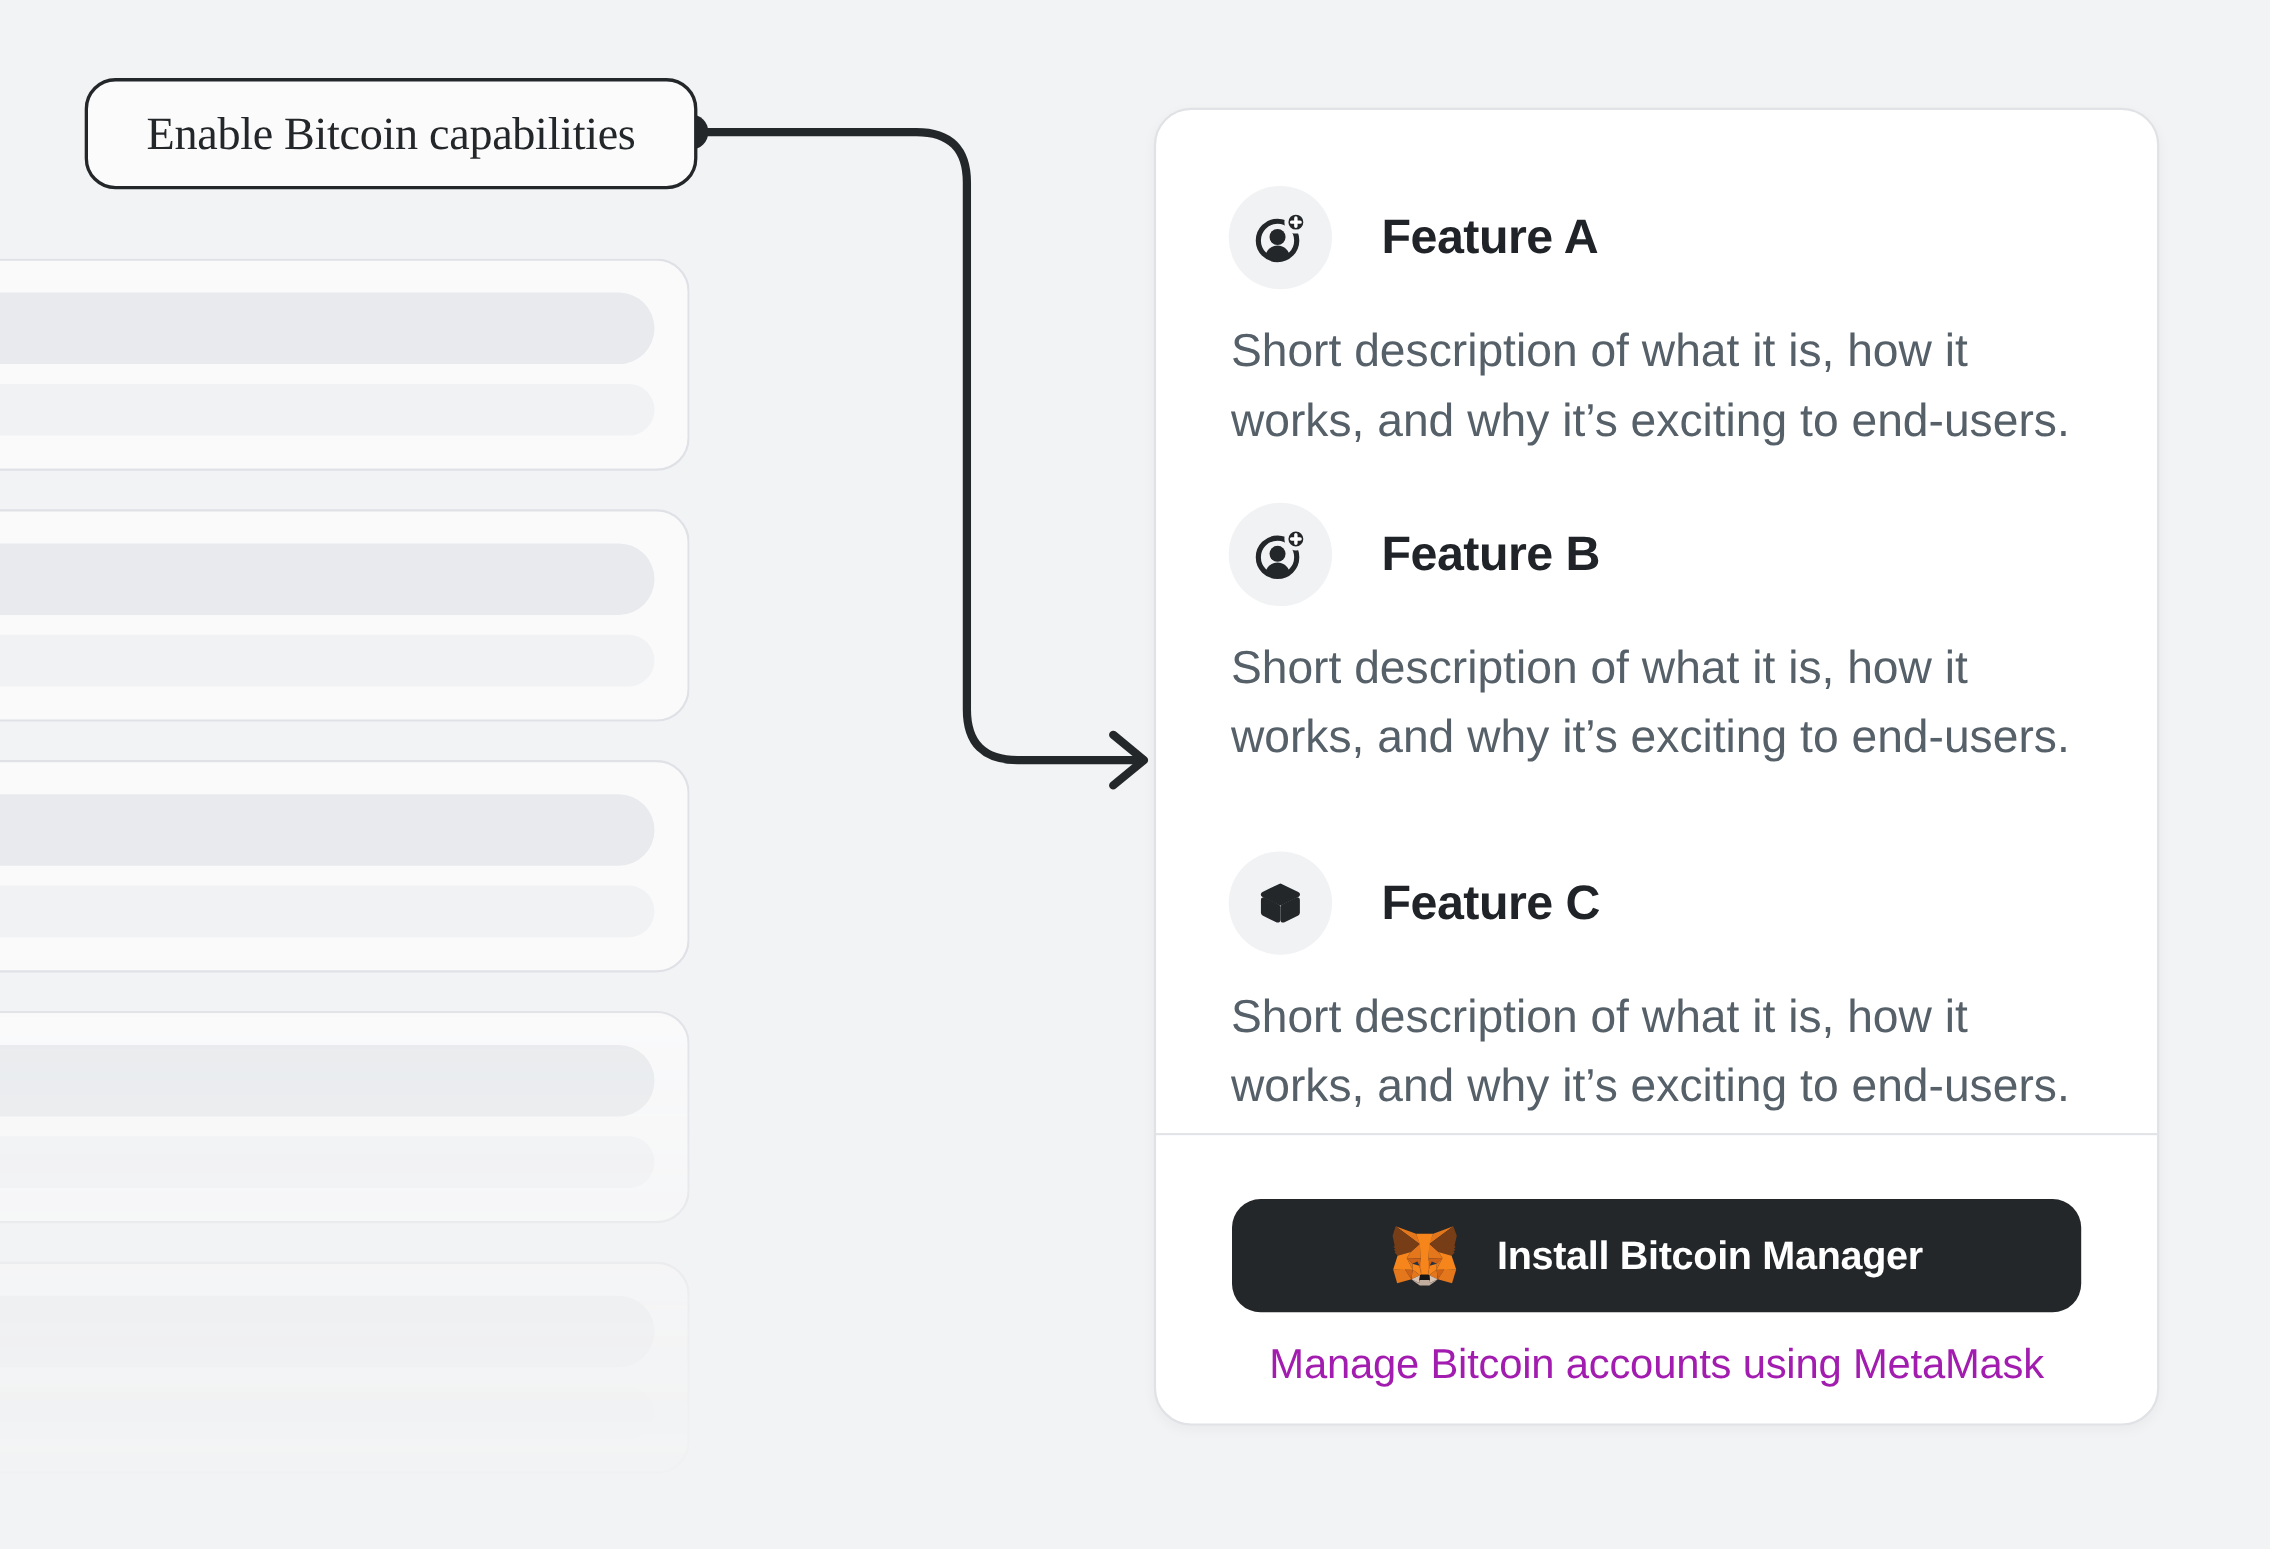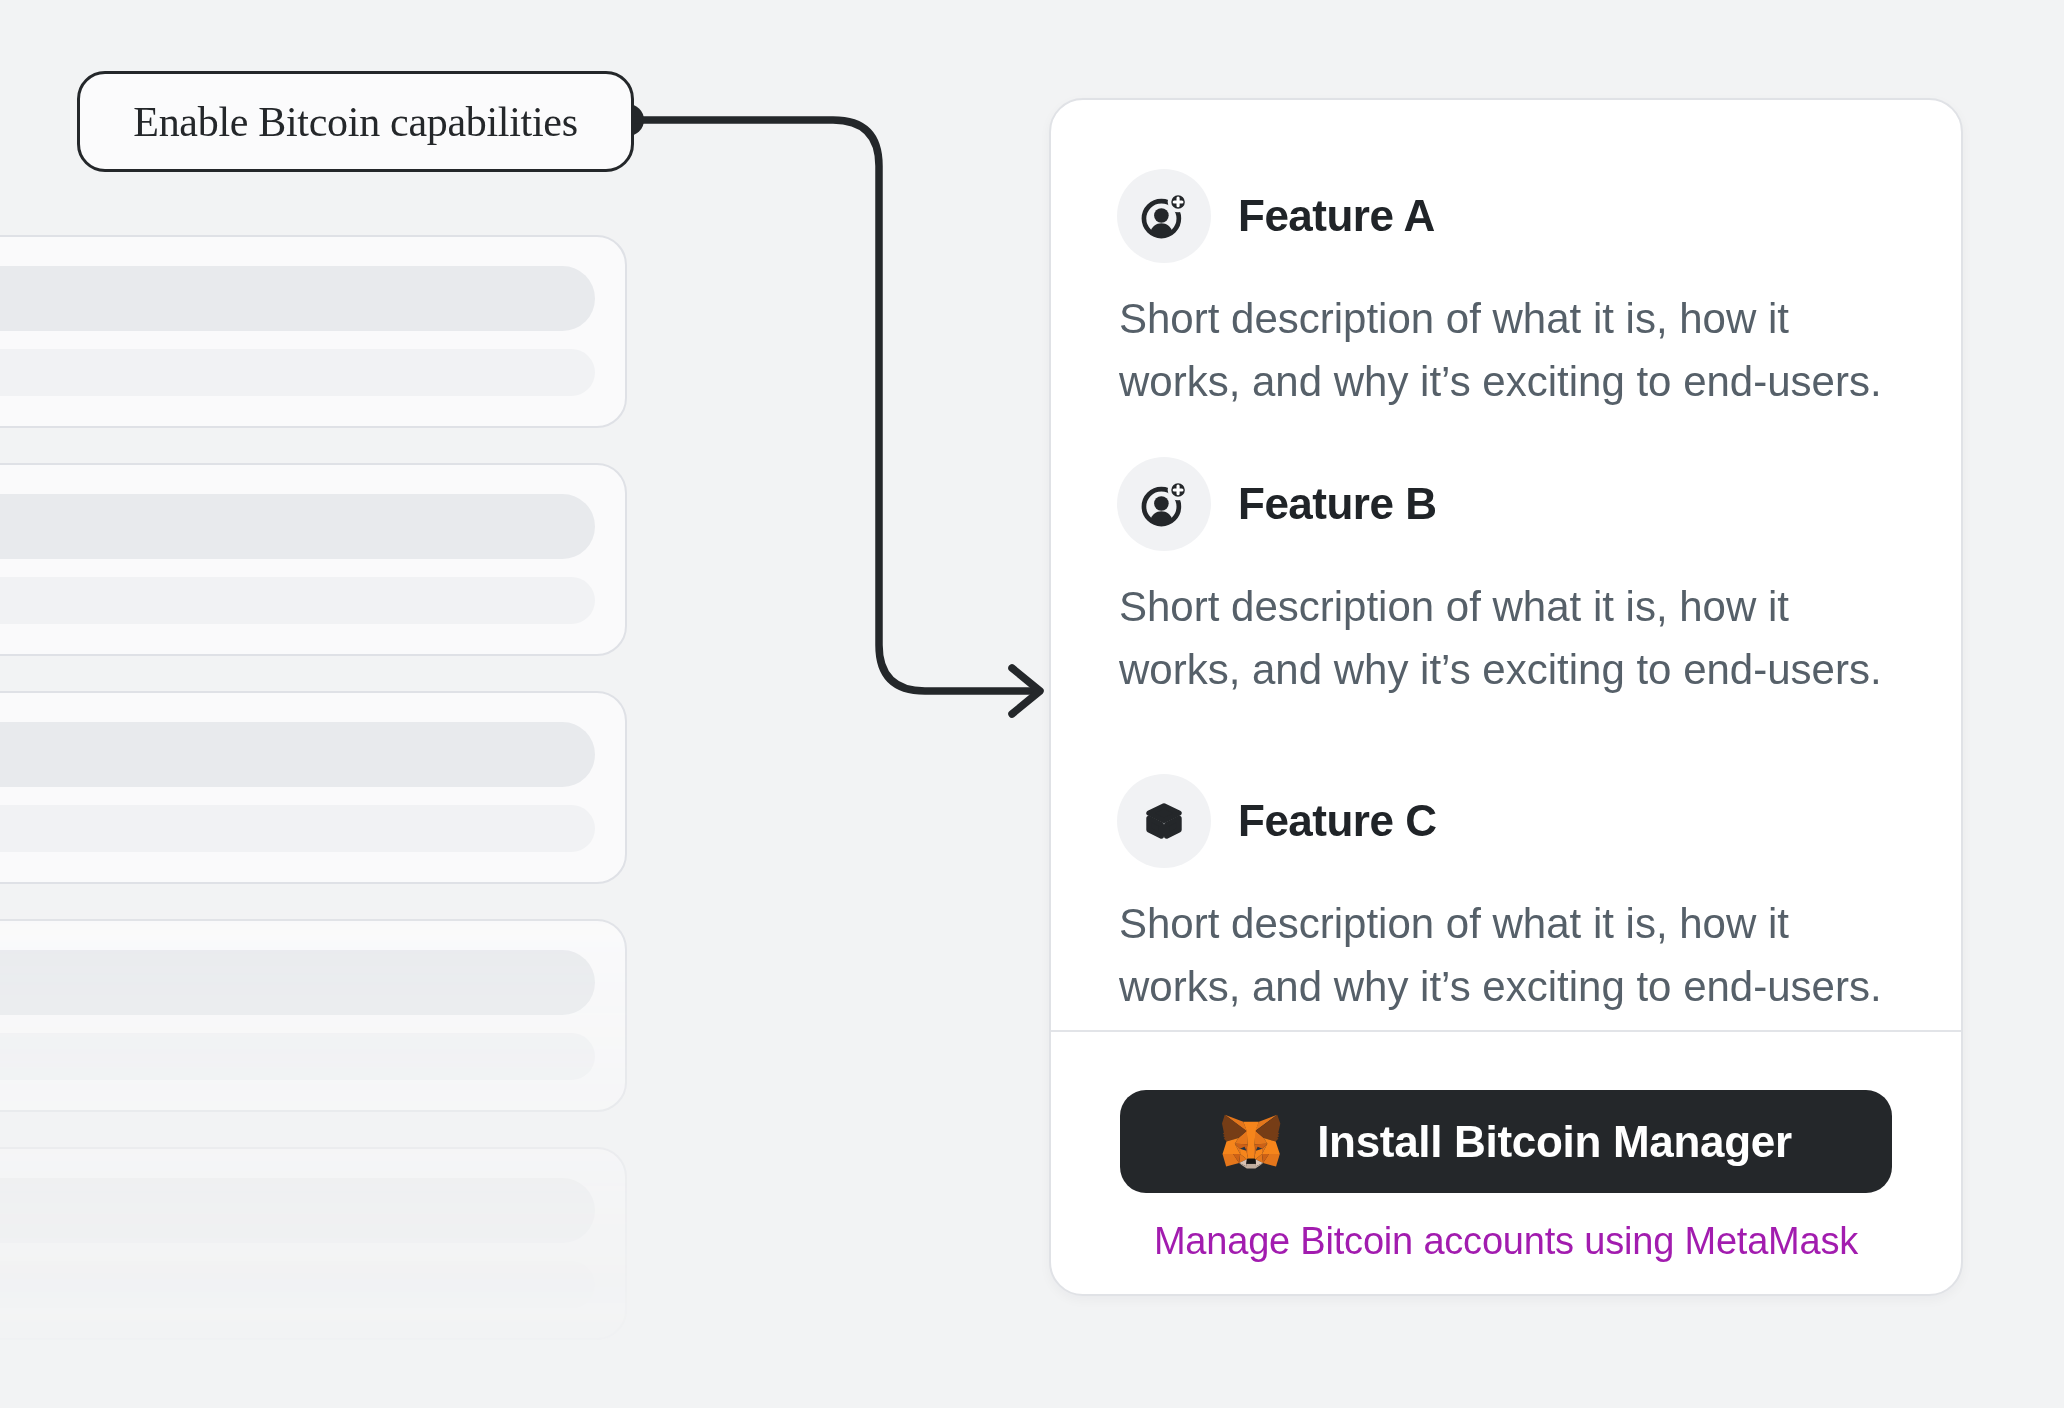--- a/index.html
+++ b/index.html
@@ -54,21 +54,21 @@
   .card{
     position:absolute;left:1049px;top:98px;width:914px;height:1198px;
     box-sizing:border-box;
     background:#ffffff;
     border:2px solid #e0e2e6;
     border-radius:34px;
     box-shadow:0 4px 12px rgba(30,35,40,0.04);
     z-index:2;
   }
   .feature{position:absolute;left:66px;width:810px;}
-  .feature-head{display:flex;align-items:center;gap:27px;height:94px;}
+  .feature-head{display:flex;align-items:center;gap:45px;height:94px;}
   .icon-circle{
     width:94px;height:94px;border-radius:50%;
     background:#f1f2f4;flex:0 0 94px;
     display:flex;align-items:center;justify-content:center;
   }
   .feature-title{
     margin:0;font-size:44px;font-weight:700;color:#202428;letter-spacing:-0.5px;
   }
   .feature-desc{
     margin:24px 0 0 2px;
@@ -78,21 +78,21 @@
   .card-divider{
     position:absolute;left:0;right:0;top:930px;height:0;
     border-top:2px solid #e2e4e8;
   }
   .install-btn{
     position:absolute;left:69px;top:990px;width:772px;height:103px;
     box-sizing:border-box;border:none;border-radius:26px;
     background:#24272a;color:#ffffff;
     display:flex;align-items:center;justify-content:center;gap:35px;
     font-family:"Liberation Sans", sans-serif;
-    font-size:44px;font-weight:700;letter-spacing:-0.3px;
+    font-size:36px;font-weight:700;letter-spacing:-0.3px;
     cursor:pointer;
   }
   .footer-caption{
     position:absolute;left:0;right:0;top:1120px;
     text-align:center;
     font-size:38px;color:#a21caf;letter-spacing:-0.2px;
   }
 </style>
 </head>
 <body>

